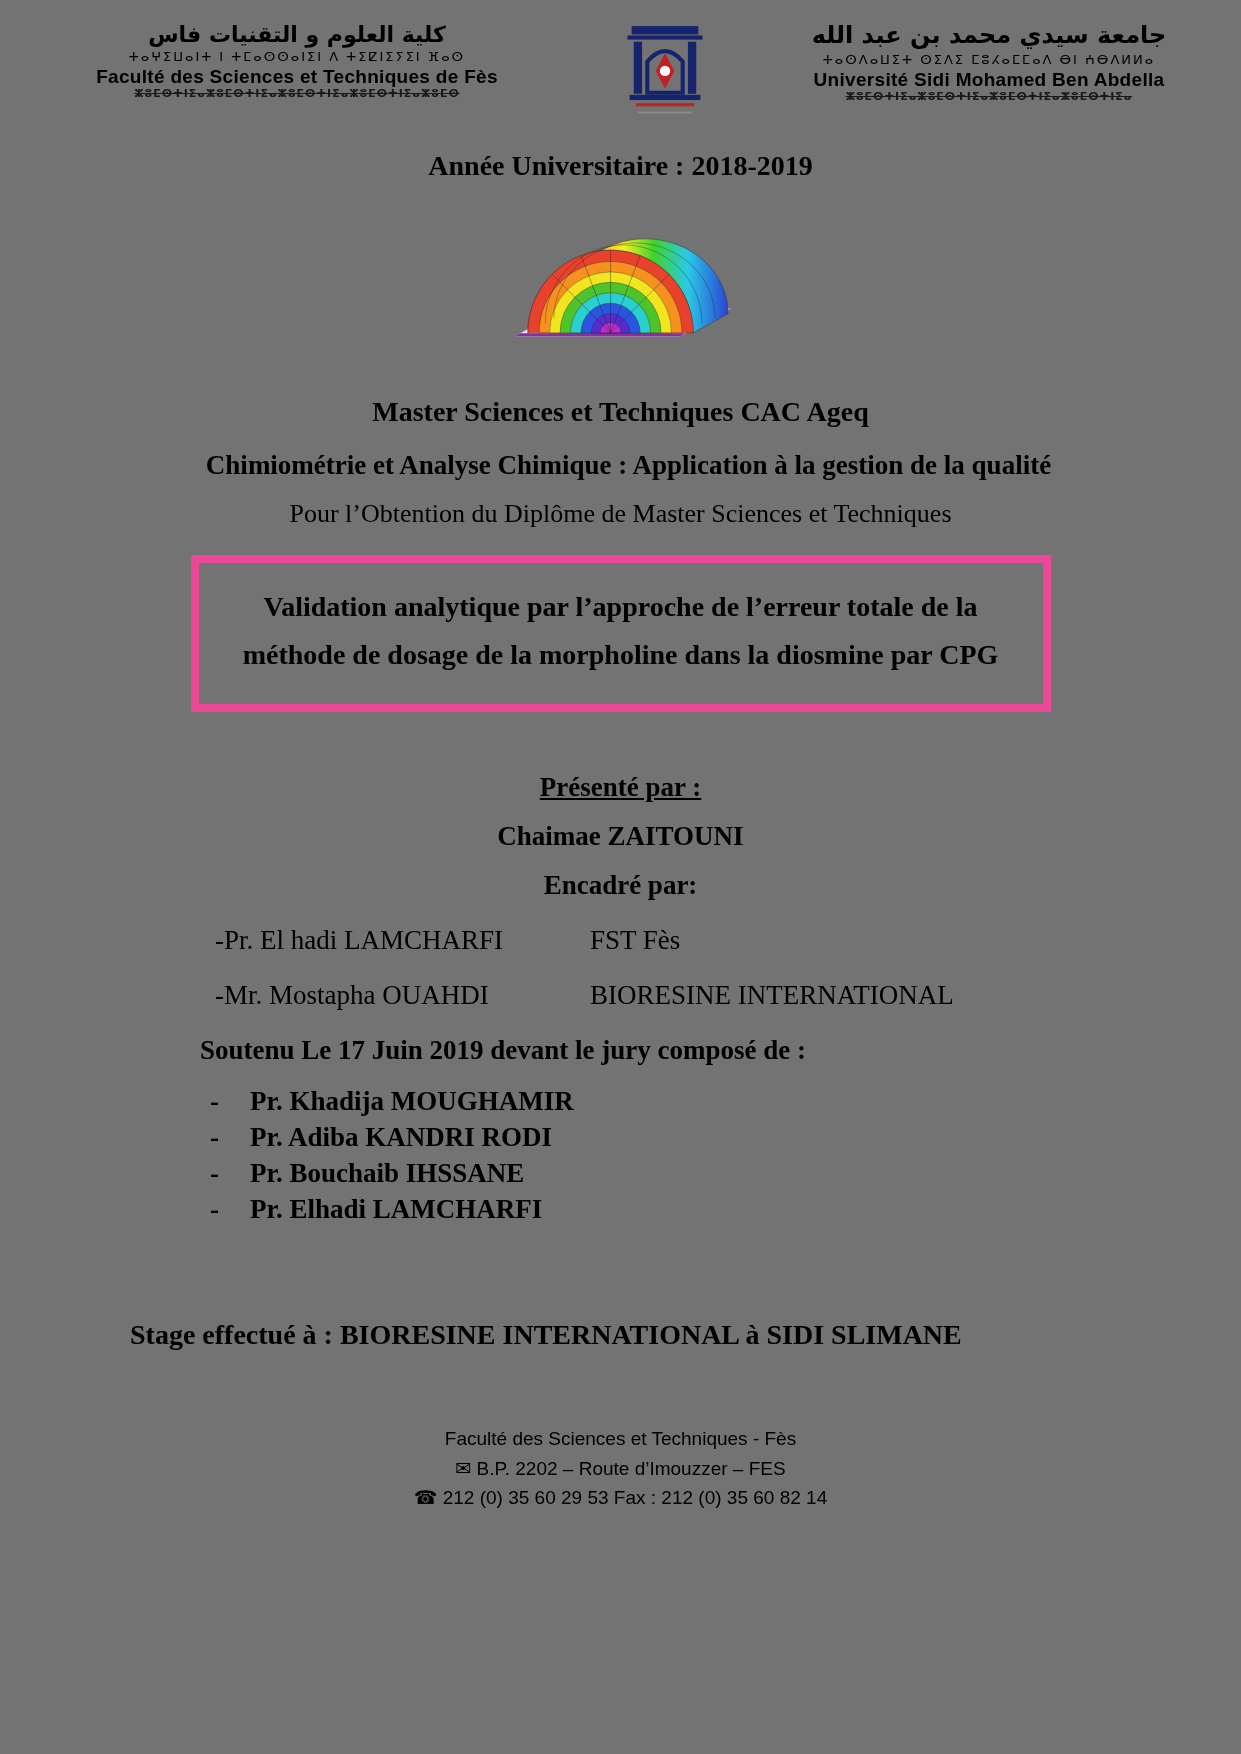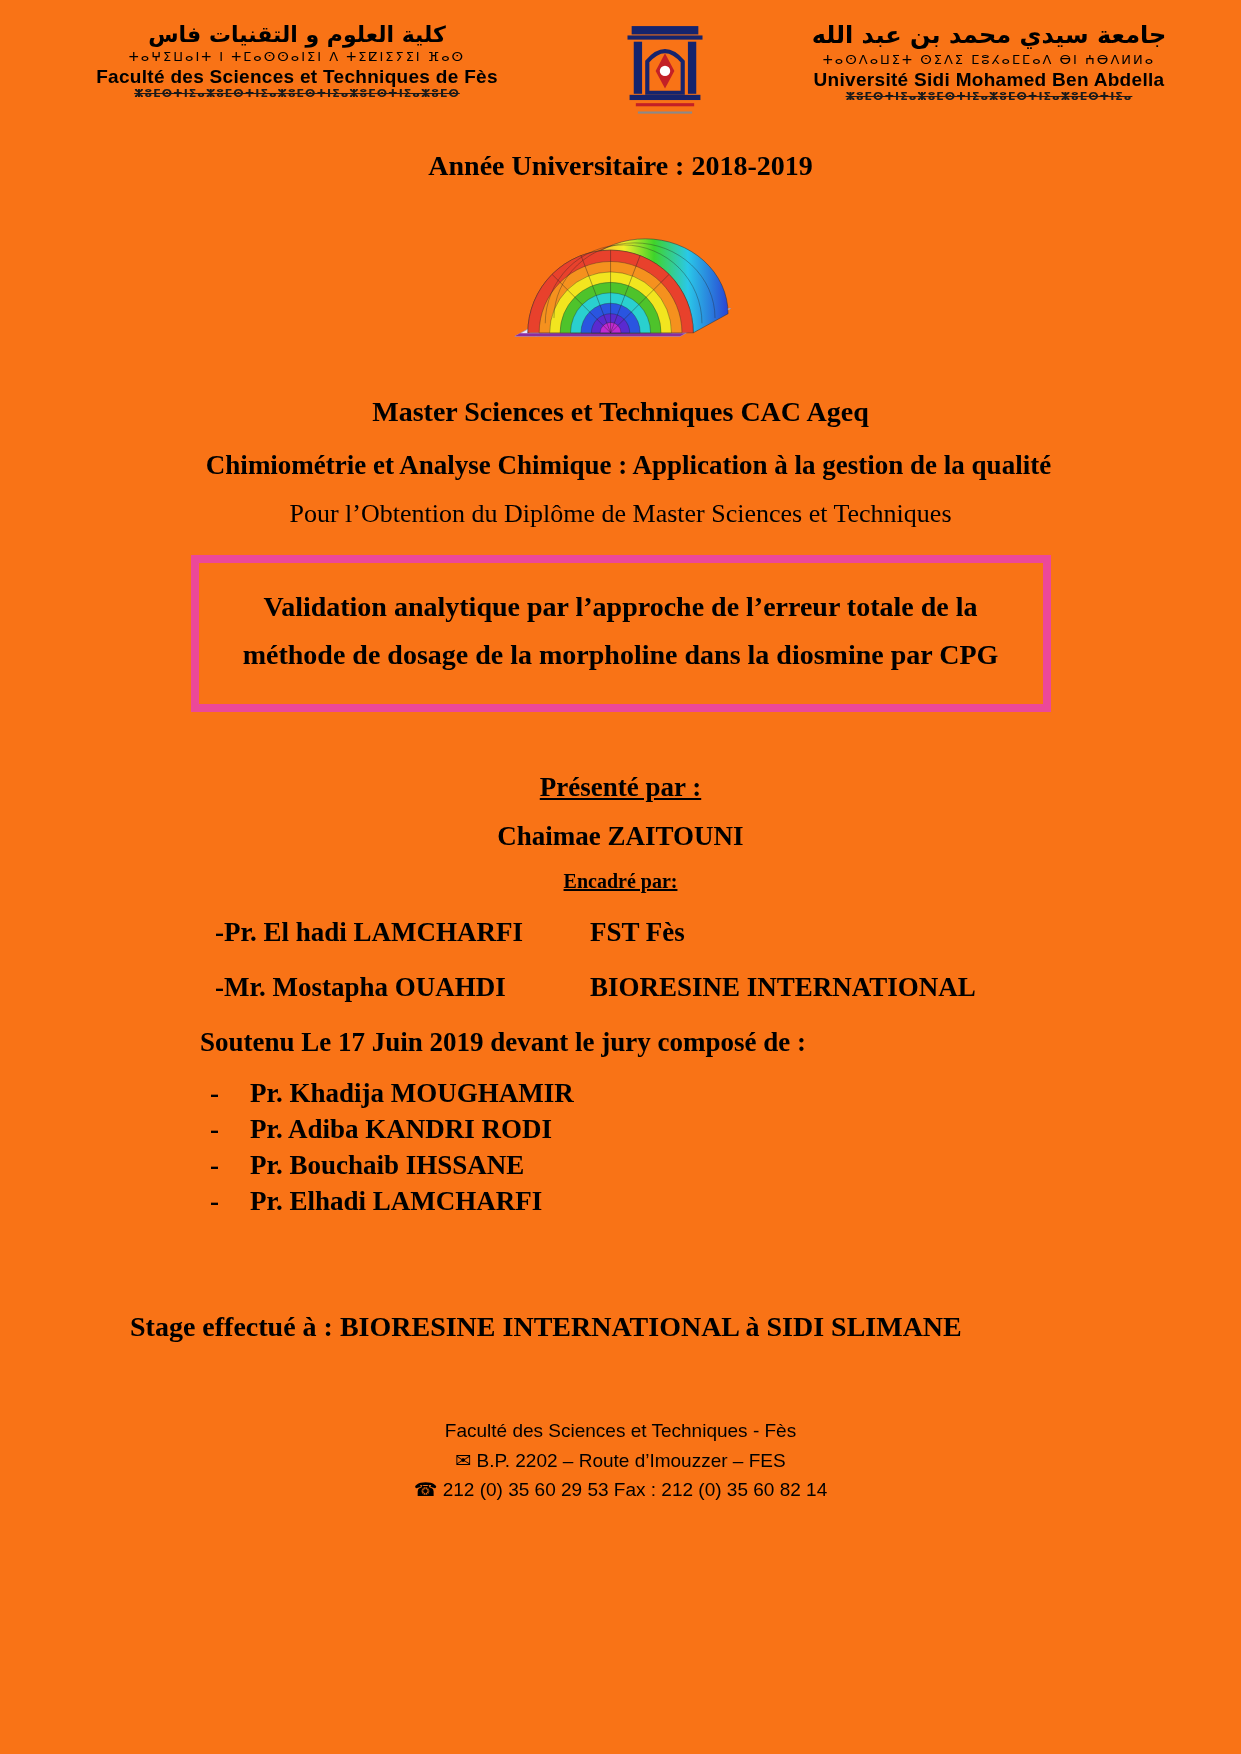--- a/index.html
+++ b/index.html
@@ -1,17 +1,17 @@
 <!DOCTYPE html>
 <html><head>
 <meta charset="utf-8">
 <style>
   html, body { margin: 0; padding: 0; background: #ffffff; }
   .page {
-    width: 1241px; height: 1754px; margin: 0 auto; background: #f97316;
+    width: 1241px; height: 1754px; margin: 0 auto; background: #737373;
     font-family: "Liberation Serif", serif; color: #000;
     padding-top: 22px; box-sizing: border-box; overflow: hidden;
   }
   
   .header { display: flex; justify-content: space-between; align-items: flex-start; padding: 0 62px; }
   .hdr-block { text-align: center; }
   .hdr-left { width: 470px; }
   .hdr-right { width: 380px; }
   .arabic { font-family: "DejaVu Sans", sans-serif; font-weight: bold; direction: rtl; line-height: 1.15; }
   .hdr-left .arabic { font-size: 22px; }
@@ -28,22 +28,22 @@
   .chimio { font-size: 27px; font-weight: bold; margin-top: 22px; padding-left: 16px; }
   .memoire { font-size: 27px; margin-top: 64px; }
   .pour { font-size: 26px; margin-top: 18px; }
   .titlebox {
     width: 860px; margin: 26px auto 0; border: 8px solid #ec4899;
     padding: 20px 38px 26px; box-sizing: border-box;
     font-size: 28px; font-weight: bold; line-height: 1.7; text-align: center;
   }
   .presente { font-size: 27px; font-weight: bold; text-decoration: underline; margin-top: 60px; }
   .candidate { font-size: 27px; font-weight: bold; margin-top: 18px; }
-  .encadre { font-size: 20px; font-weight: bold; text-decoration: underline; margin-top: 18px; }
-  .suprow { display: flex; margin: 24px 0 0 215px; font-size: 27px; font-weight: bold; }
+  .encadre { font-size: 27px; font-weight: bold; margin-top: 18px; }
+  .suprow { display: flex; margin: 24px 0 0 215px; font-size: 27px; font-weight: normal; }
   .suprow .supname { width: 375px; flex-shrink: 0; }
   .soutenu { margin: 24px 0 0 200px; font-size: 27px; font-weight: bold; }
   .jury { margin: 20px 0 0 210px; padding: 0; list-style: none; font-size: 27px; font-weight: bold; }
   .jury li { display: flex; margin-bottom: 5px; }
   .jury .dash { width: 40px; flex-shrink: 0; }
   .stage { margin: 94px 0 0 130px; font-size: 28px; font-weight: bold; }
   .footer { text-align: center; margin-top: 74px; font-family: "Liberation Sans", sans-serif; font-size: 19px; line-height: 1.5; }
   .footer .icon { font-family: "DejaVu Sans", sans-serif; }
 </style>
 </head>

